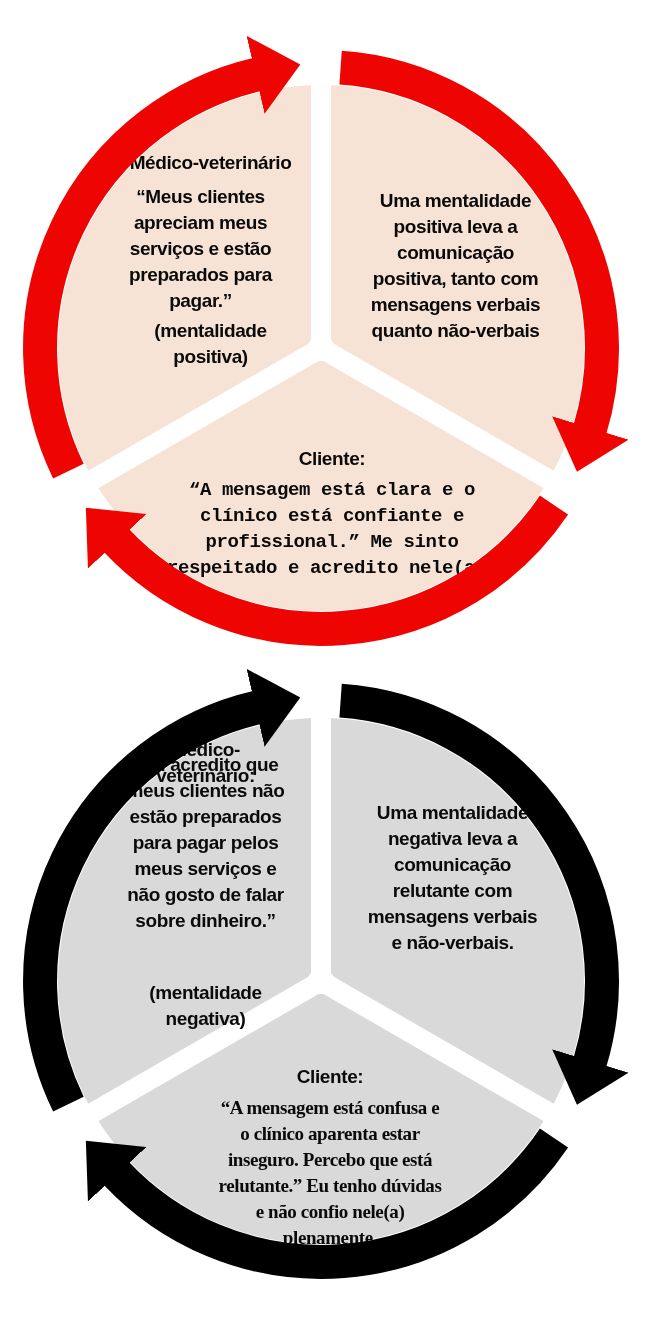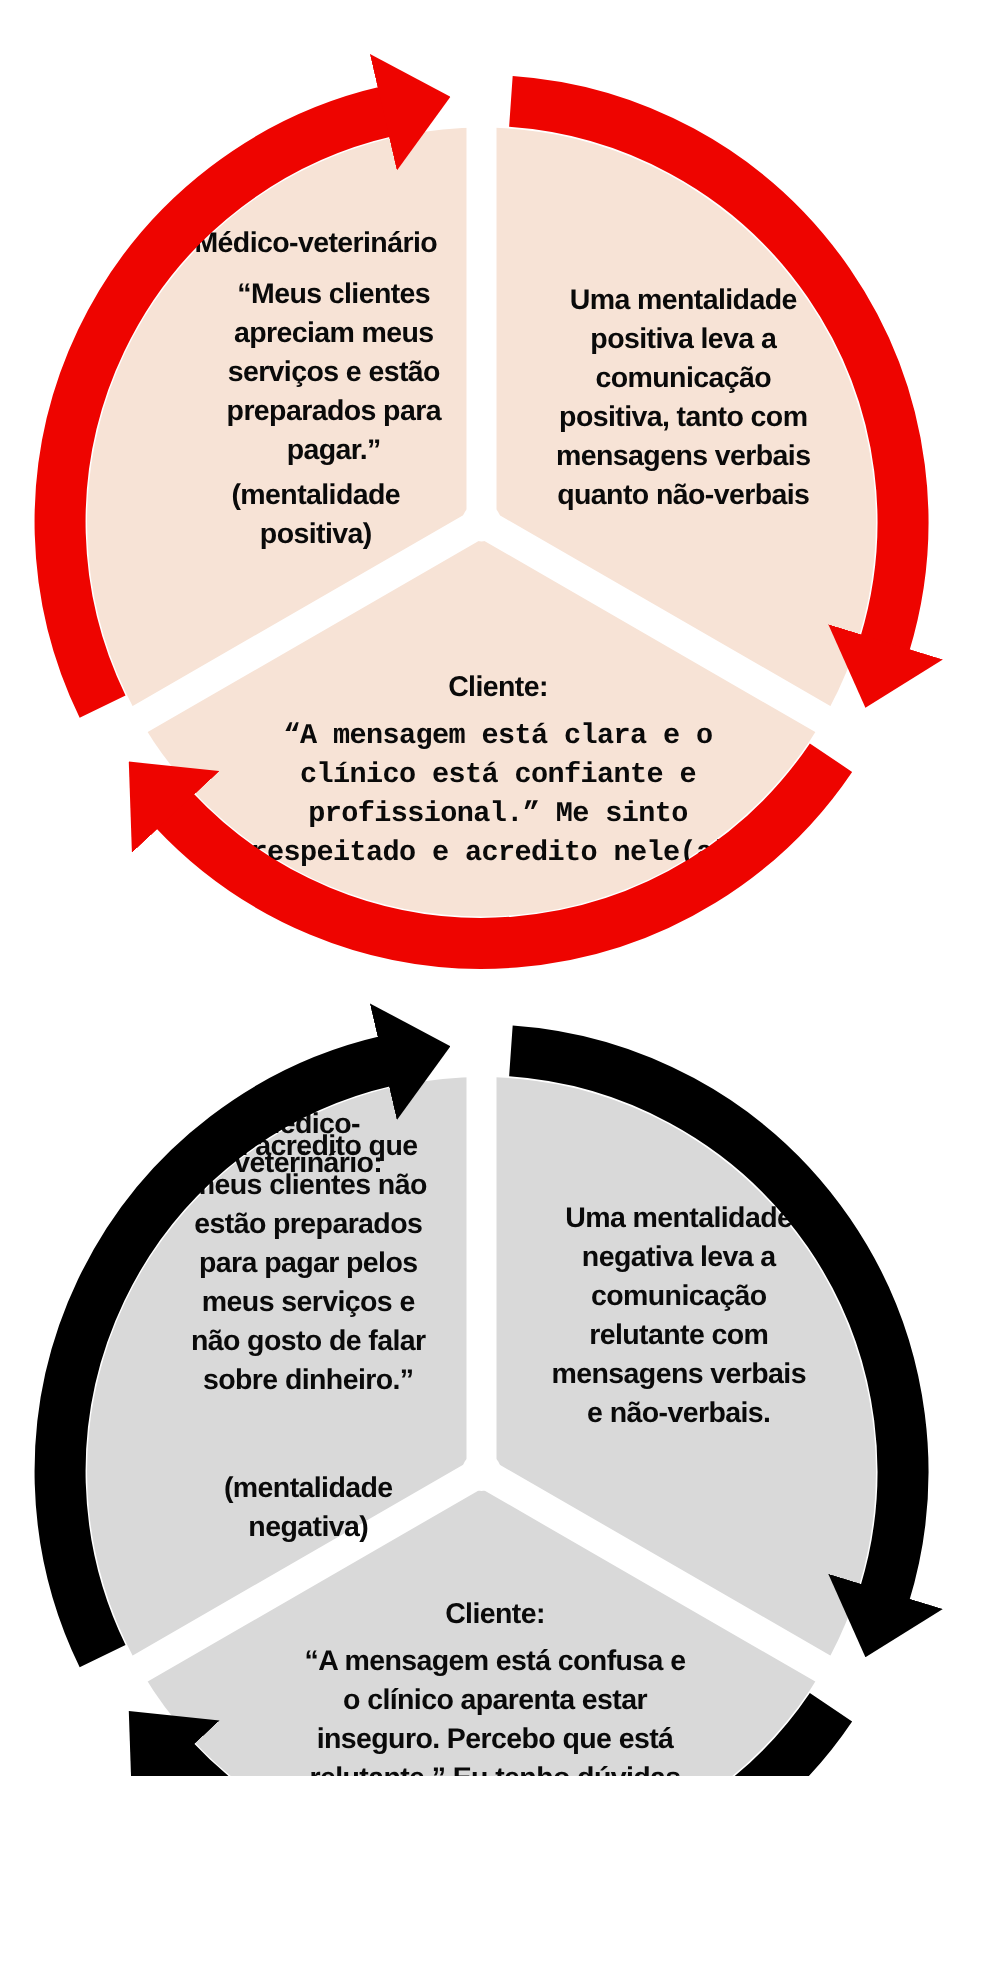--- a/index.html
+++ b/index.html
@@ -1,19 +1,19 @@
 <!DOCTYPE html>
 <html><head>
 <meta charset="utf-8">
 <style>
   html, body { margin: 0; padding: 0; background: #ffffff; }
   .canvas {
     position: relative;
     width: 659px;
-    height: 1184px;
+    height: 1320px;
     background: #ffffff;
     overflow: hidden;
     font-family: "Liberation Sans", sans-serif;
   }
   svg.layer {
     position: absolute;
     left: 0; top: 0;
     width: 659px; height: 1320px;
     pointer-events: none;
   }
@@ -22,32 +22,32 @@
     text-align: center;
     font-weight: 700;
     font-size: 19px;
     line-height: 26px;
     letter-spacing: -0.4px;
     color: #0a0a0a;
     white-space: pre-line;
   }
   
   .pos-vet-heading   { left:  98px; top: 150px; width: 225px; }
-  .pos-vet-quote     { left:  110px; top: 184px; width: 225px; }
+  .pos-vet-quote     { left:  88px; top: 184px; width: 225px; }
   .pos-vet-mindset   { left:  98px; top: 318px; width: 225px; }
   .pos-effect        { left: 343px; top: 188px; width: 225px; }
   .pos-client-head   { left: 132px; top: 446px; width: 400px; }
   .pos-client-quote  { left: 132px; top: 477px; width: 400px; font-family: Liberation Mono, monospace; }
   
   .neg-vet-heading   { left:  93px; top: 737px; width: 225px; }
   .neg-vet-quote     { left:  93px; top: 752px; width: 225px; }
   .neg-vet-mindset   { left:  93px; top: 980px; width: 225px; }
   .neg-effect        { left: 340px; top: 800px; width: 225px; }
   .neg-client-head   { left: 130px; top: 1064px; width: 400px; }
-  .neg-client-quote  { left: 130px; top: 1095px; width: 400px; }
+  .neg-client-quote  { left: 130px; top: 1095px; width: 400px; font-family: Liberation Serif, serif; }
 </style>
 </head>
 <body>
 
 <div class="canvas">
 
   <svg class="layer" viewBox="0 0 659 1320">
 
     <g>
       <circle cx="321" cy="348" r="263" fill="#f7e3d6"></circle>

